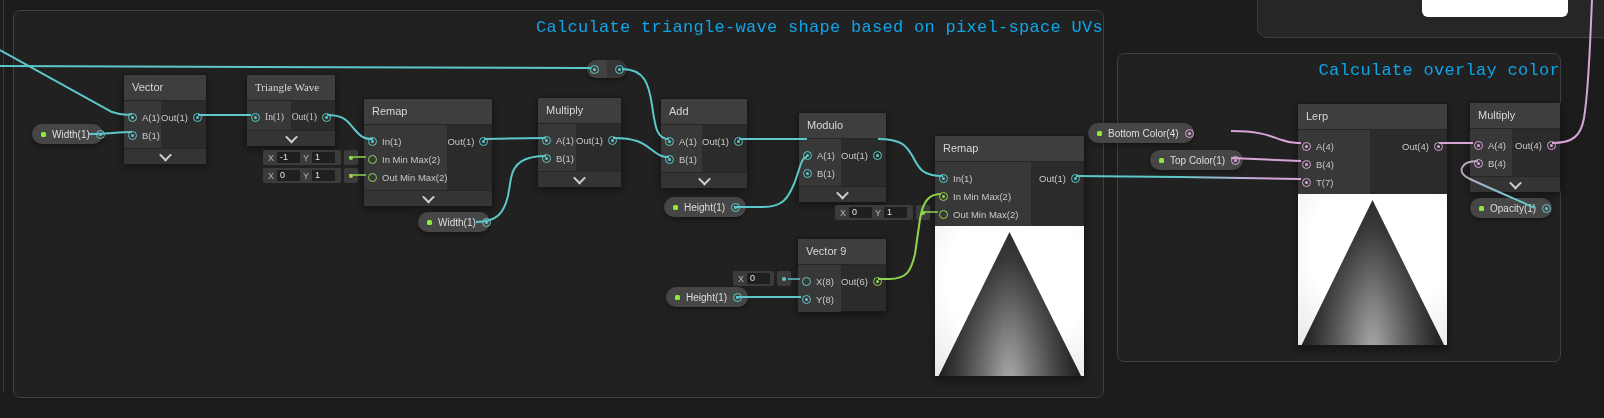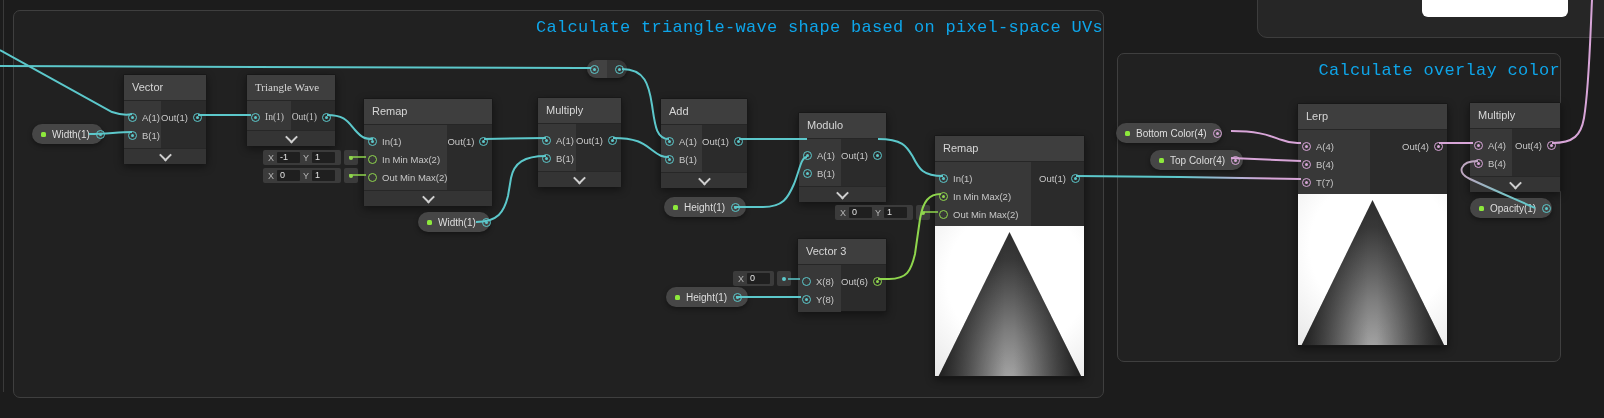--- a/index.html
+++ b/index.html
@@ -126,30 +126,30 @@
         <div class="pdot" style="background: rgb(92, 200, 203);"></div>
       </div>
     </div>
     <div class="pill" style="left: 666px; top: 287px; width: 82px; height: 20px;">
       <div class="dot"></div>
       <div class="plabel">Height(1)</div>
       <div class="port" style="border-color: rgb(92, 200, 203);">
         <div class="pdot" style="background: rgb(92, 200, 203);"></div>
       </div>
     </div>
-    <div class="pill" style="left: 1116px; top: 123px; width: 106px; height: 20px;">
+    <div class="pill" style="left: 1088px; top: 123px; width: 106px; height: 20px;">
       <div class="dot"></div>
       <div class="plabel">Bottom Color(4)</div>
       <div class="port" style="border-color: rgb(216, 165, 216);">
         <div class="pdot" style="background: rgb(216, 165, 216);"></div>
       </div>
     </div>
     <div class="pill" style="left: 1150px; top: 150px; width: 93px; height: 20px;">
       <div class="dot"></div>
-      <div class="plabel">Top Color(4)</div>
+      <div class="plabel">Top Color(1)</div>
       <div class="port" style="border-color: rgb(216, 165, 216);">
         <div class="pdot" style="background: rgb(216, 165, 216);"></div>
       </div>
     </div>
     <div class="pill" style="left: 1470px; top: 198px; width: 82px; height: 20px;">
       <div class="dot"></div>
       <div class="plabel">Opacity(1)</div>
       <div class="port" style="border-color: rgb(92, 200, 203);">
         <div class="pdot" style="background: rgb(92, 200, 203);"></div>
       </div>
@@ -366,21 +366,21 @@
               <div class="pdot" style="background: rgb(92, 200, 203);"></div>
             </div>
           </div>
         </div>
       </div>
       <div class="preview" style="height: 150px;">
         <div class="tri"></div>
       </div>
     </div>
     <div class="node" style="left: 797px; top: 238px; width: 90px; height: 74px;">
-      <div class="node-header">Vector 3</div>
+      <div class="node-header">Vector 9</div>
       <div class="node-body" style="height: 47px;">
         <div class="col-in" style="width: 46px;">
           <div class="prow">
             <div class="port" style="border-color: rgb(92, 200, 203);"></div>
             <div class="plabel">X(8)</div>
           </div>
           <div class="prow">
             <div class="port" style="border-color: rgb(92, 200, 203);">
               <div class="pdot" style="background: rgb(92, 200, 203);"></div>
             </div>

